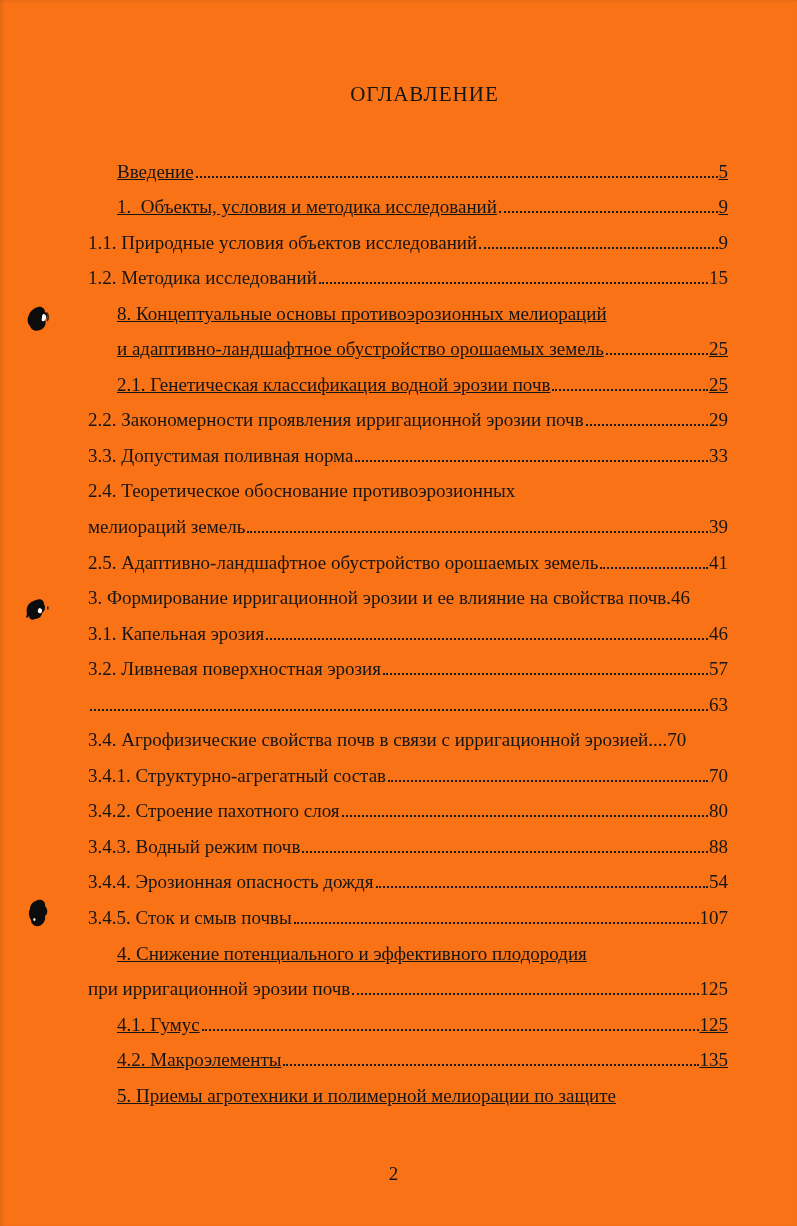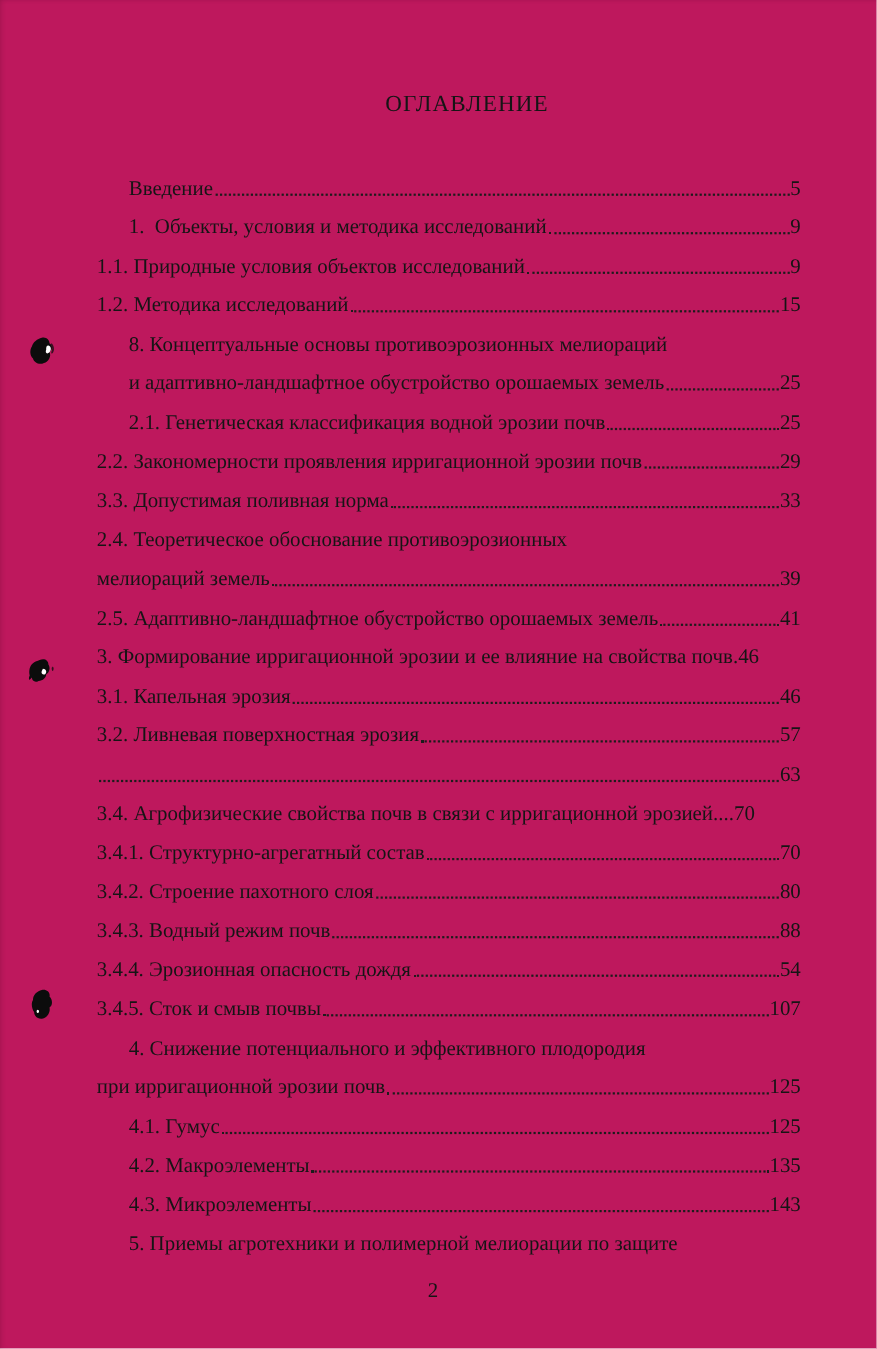--- a/index.html
+++ b/index.html
@@ -4,21 +4,21 @@
 <style>
   html, body {
     margin: 0;
     padding: 0;
     background: #ffffff;
   }
   .sheet {
     position: relative;
     width: 797px;
     height: 1226px;
-    background: #be185d;
+    background: #f97316;
     overflow: hidden;
     font-family: "Liberation Serif", "DejaVu Serif", serif;
     color: #151515;
     box-shadow: inset 4px 0 6px -4px rgba(0,0,0,0.18), inset 0 3px 5px -3px rgba(0,0,0,0.10);
   }
   .title {
     position: absolute;
     top: 82px;
     left: 0;
     width: 100%;
@@ -34,20 +34,21 @@
     top: 147px;
     width: 640px;
   }
   .toc-row {
     height: 35.56px;
     display: flex;
     align-items: flex-end;
   }
   .toc-row.indent {
     padding-left: 29px;
+    text-decoration: underline;
   }
   .toc-text {
     white-space: pre;
     font-size: 19px;
     line-height: 23px;
   }
   .toc-leader {
     flex: 1 1 auto;
     min-width: 0;
     border-bottom: 2px dotted #1c1c1c;
@@ -224,25 +225,20 @@
     <span class="toc-leader"></span>
     <span class="toc-page">125</span>
   </div>
 
   <div class="toc-row indent">
     <span class="toc-text">4.2. Макроэлементы</span>
     <span class="toc-leader"></span>
     <span class="toc-page">135</span>
   </div>
 
-  <div class="toc-row indent">
-    <span class="toc-text">4.3. Микроэлементы</span>
-    <span class="toc-leader"></span>
-    <span class="toc-page">143</span>
-  </div>
 
   <div class="toc-row indent">
     <span class="toc-text">5. Приемы агротехники и полимерной мелиорации по защите</span>
 
   </div>
 </div>
 
   <svg class="blot" style="left:27px; top:306px;" width="24" height="28" viewBox="0 0 24 28">
     <path fill="#0c0c0c" d="M11,1 C15,0 18,3 18,6 C21,8 21,12 18,14 C20,18 17,23 13,24 C9,26 4,24 3,20 C0,17 0,12 2,9 C3,5 7,2 11,1 Z"></path>
     <path fill="#fefefe" d="M17,8 C20,9 20,13 17,15 C15,16 14,14 15,12 C15,10 15,8 17,8 Z"></path>

